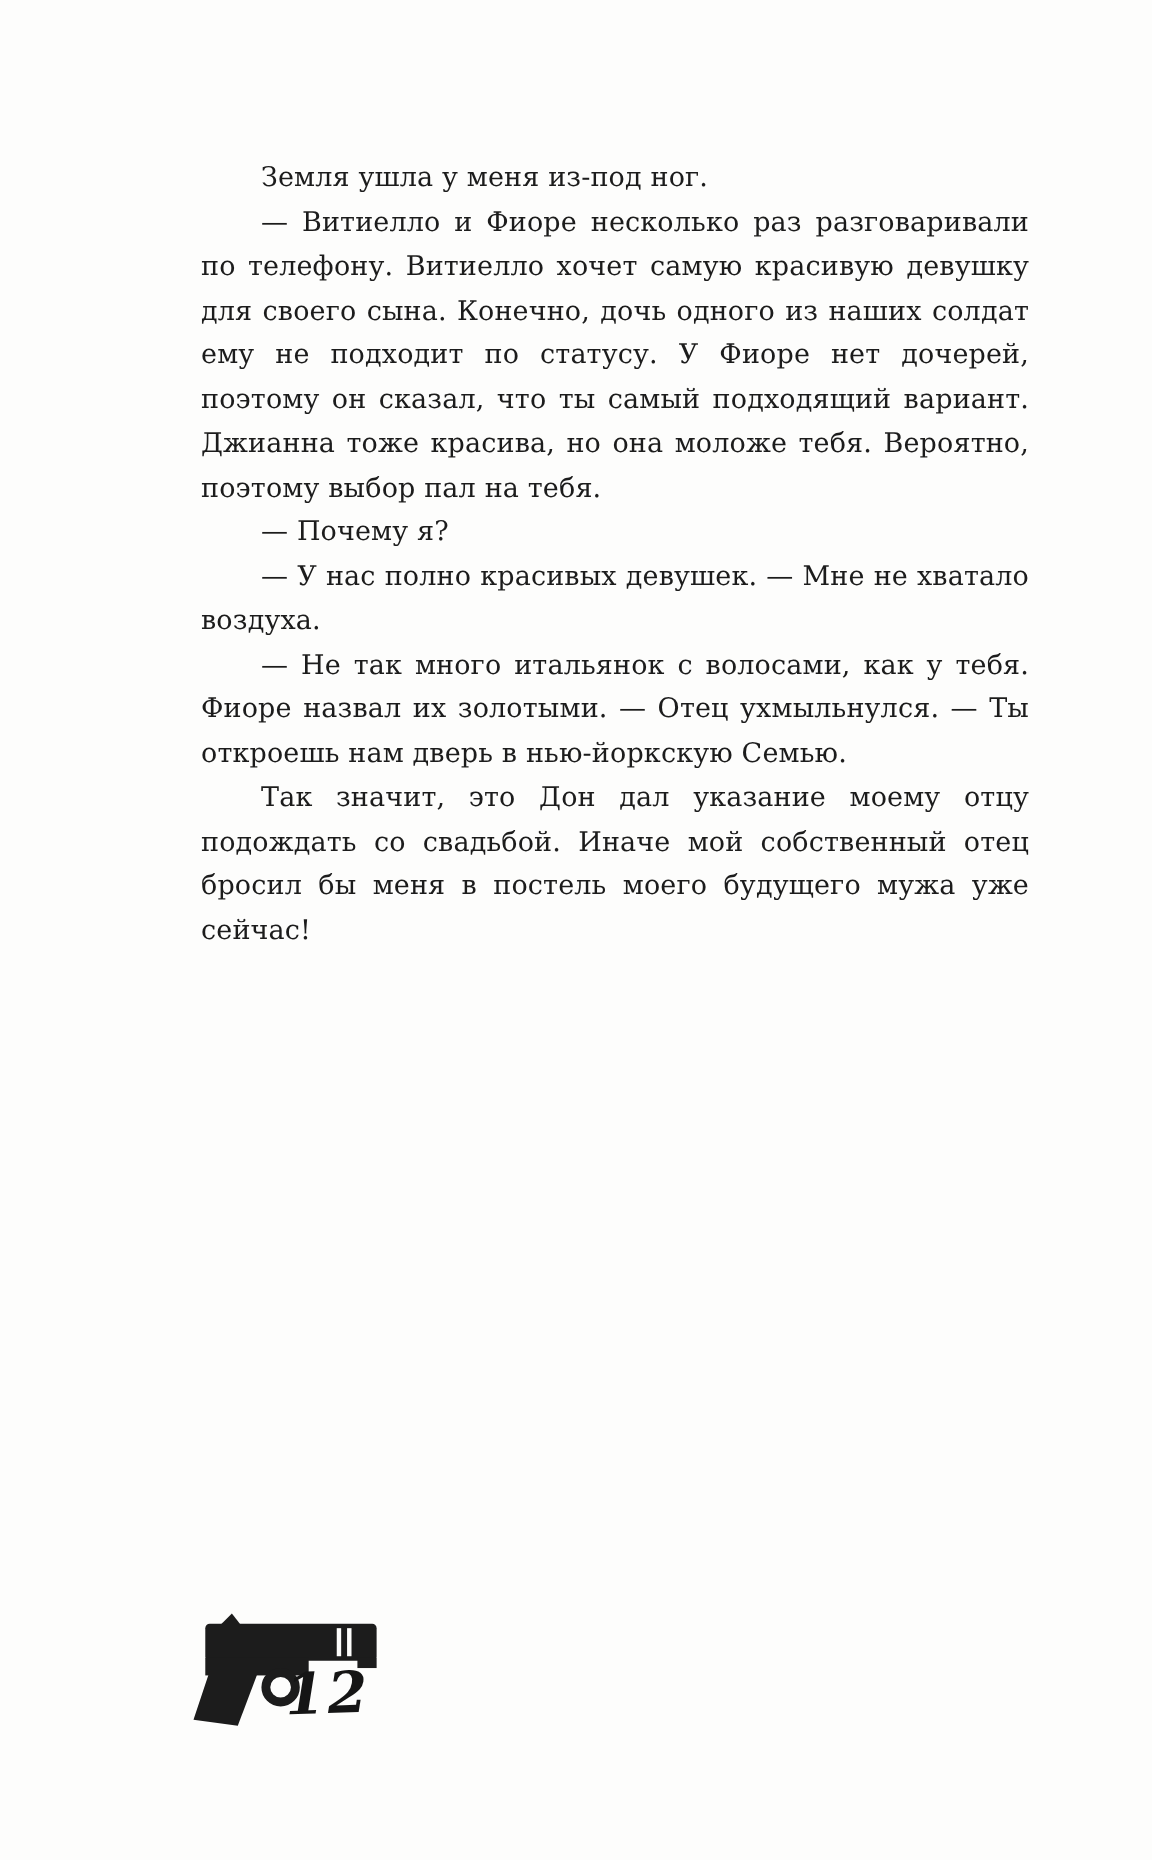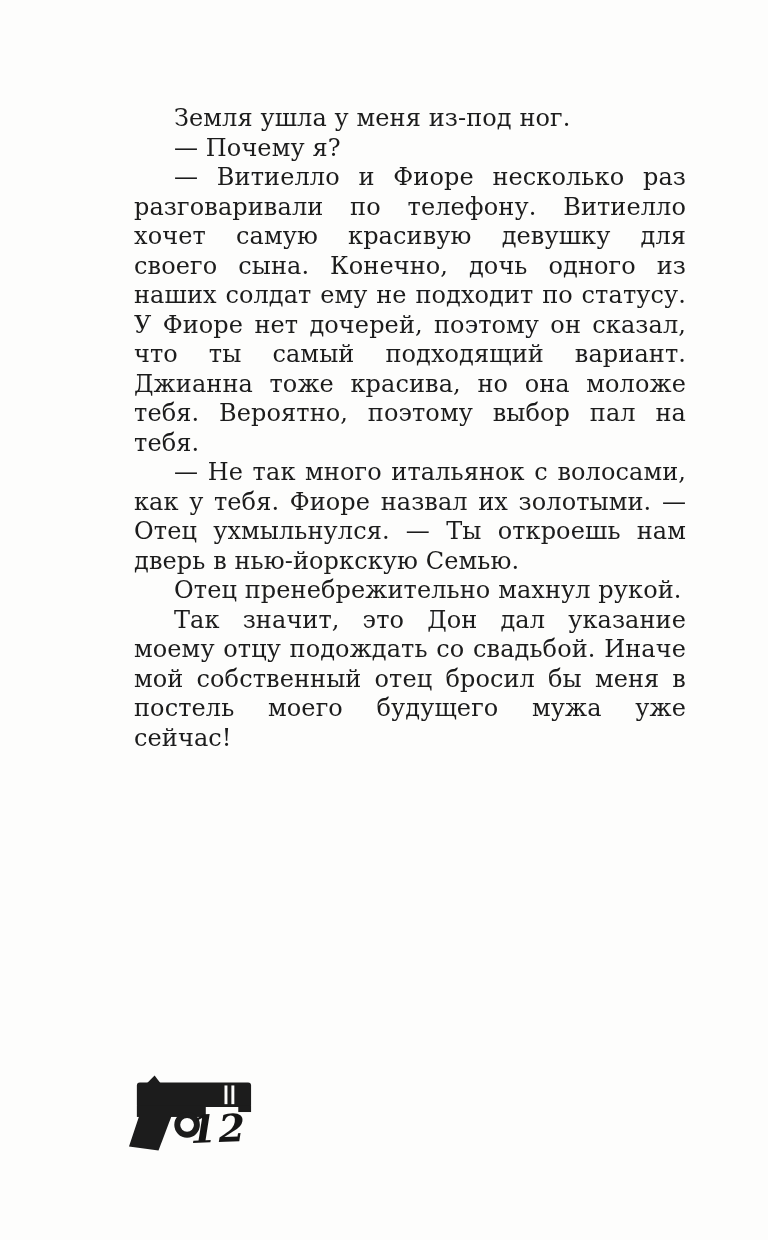--- a/index.html
+++ b/index.html
@@ -14,21 +14,21 @@
     background: #fdfdfc;
     overflow: hidden;
     font-family: "DejaVu Serif", "Liberation Serif", serif;
     color: #1c1c1c;
   }
   .text-block {
     position: absolute;
     left: 134px;
     top: 104px;
     width: 552px;
-    font-size: 24px;
+    font-size: 18px;
     line-height: 29.5px;
     text-align: justify;
     letter-spacing: 0.1px;
   }
   .text-block p {
     margin: 0;
     padding: 0;
     text-indent: 40px;
     hyphens: auto;
     -webkit-hyphens: auto;
@@ -59,24 +59,24 @@
     letter-spacing: 2px;
   }
 </style>
 </head>
 <body>
 
 <div class="page">
 
   <div class="text-block">
     <p>Земля ушла у меня из-под ног.</p>
+    <p>— Витиелло и Фиоре несколько раз разговаривали по телефону. Витиелло хочет самую красивую девушку для своего сына. Конечно, дочь одного из наших солдат ему не подходит по статусу. У Фиоре нет дочерей, поэтому он сказал, что ты самый подходящий вариант. Джианна тоже красива, но она моложе тебя. Вероятно, поэтому выбор пал на тебя.</p>
     <p>— Почему я?</p>
-    <p>— Витиелло и Фиоре несколько раз разговаривали по телефону. Витиелло хочет самую красивую девушку для своего сына. Конечно, дочь одного из наших солдат ему не подходит по статусу. У Фиоре нет дочерей, поэтому он сказал, что ты самый подходящий вариант. Джианна тоже красива, но она моложе тебя. Вероятно, поэтому выбор пал на тебя.</p>
+    <p>— У нас полно красивых девушек. — Мне не хватало воздуха.</p>
     <p>— Не так много итальянок с волосами, как у тебя. Фиоре назвал их золотыми. — Отец ухмыльнулся. — Ты откроешь нам дверь в нью-йоркскую Семью.</p>
-    <p>Отец пренебрежительно махнул рукой.</p>
     <p>Так значит, это Дон дал указание моему отцу подождать со свадьбой. Иначе мой собственный отец бросил бы меня в постель моего будущего мужа уже сейчас!</p>
   </div>
 
   <div class="footer">
     <svg class="pistol" viewBox="0 0 130 80" xmlns="http://www.w3.org/2000/svg" aria-hidden="true">
 
       <polygon points="18,10 27,1 34,10" fill="#1c1c1c"></polygon>
 
       <rect x="9" y="8" width="116" height="25" rx="3" fill="#1c1c1c"></rect>
 

